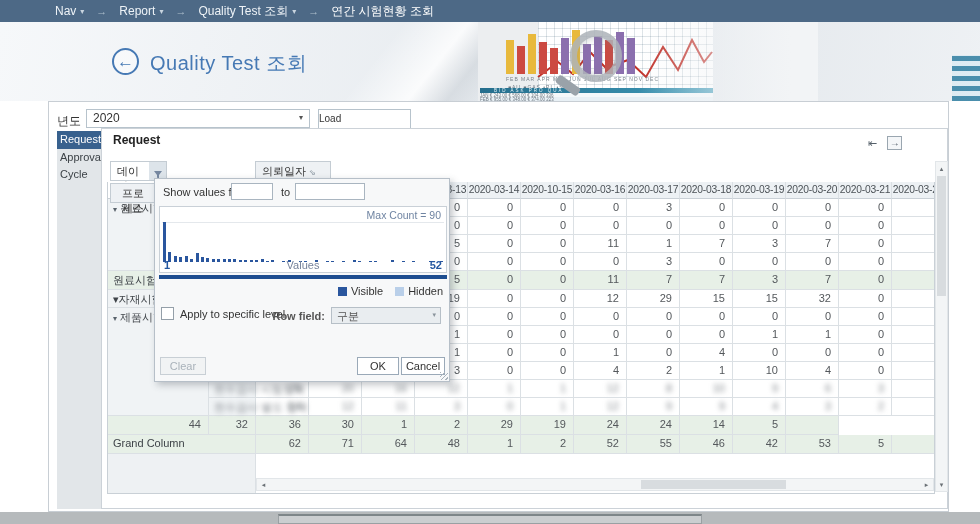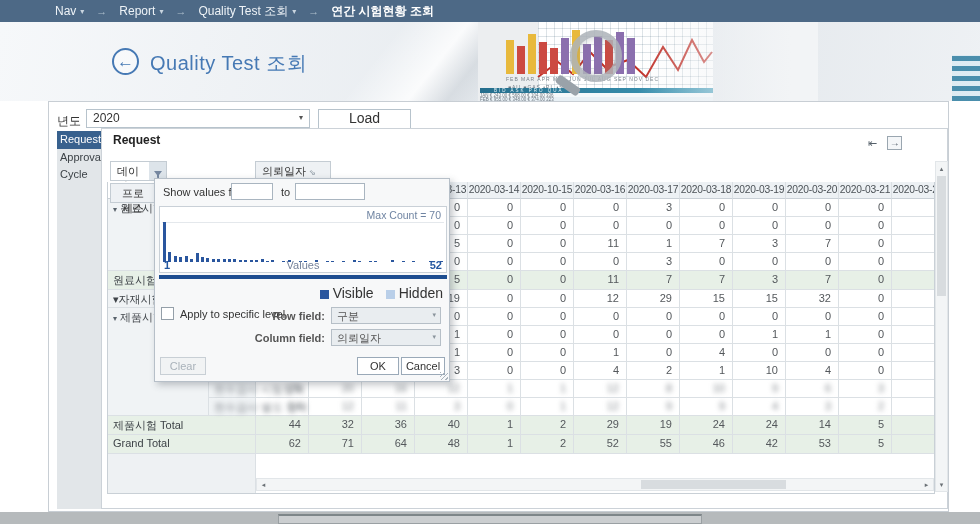--- a/index.html
+++ b/index.html
@@ -5,21 +5,21 @@
   html,body{margin:0;padding:0;background:#fff;}
   *{box-sizing:border-box;font-family:"Liberation Sans",sans-serif;}
   .screen{position:relative;width:980px;height:524px;overflow:hidden;background:#fff;}
 
   
   .navbar{position:absolute;left:0;top:0;width:980px;height:22px;background:#4d6986;
     display:flex;align-items:center;padding-left:55px;color:#eef3f7;font-size:12px;}
   .navbar .nav-item{display:flex;align-items:center;gap:4px;cursor:pointer;white-space:nowrap;}
   .navbar .caret{font-size:8px;color:#c9d5e0;}
   .navbar .sep{margin:0 12px;color:#aebfcd;font-size:11px;}
-  .navbar .current{color:#fff;font-weight:bold;}
+  .navbar .current{color:#fff;}
 
   
   .banner{position:absolute;left:0;top:22px;width:980px;height:79px;
     background:linear-gradient(100deg,#f6f8fa 0%,#e9edf1 45%,#dfe4e9 60%,#eef1f4 100%);overflow:hidden;}
   .banner .streak{position:absolute;left:300px;top:-20px;width:260px;height:140px;background:linear-gradient(115deg,rgba(255,255,255,0) 30%,rgba(255,255,255,.8) 50%,rgba(200,206,212,.5) 62%,rgba(255,255,255,0) 75%);transform:skewX(-18deg);}
   .back-btn{position:absolute;left:112px;top:26px;width:27px;height:27px;border:2px solid #4679b4;border-radius:50%;
     color:#4679b4;font-size:17px;line-height:23px;text-align:center;cursor:pointer;background:rgba(255,255,255,.4);}
   .banner-title{position:absolute;left:150px;top:28px;font-size:20px;color:#4679b4;letter-spacing:.5px;}
   .collage{position:absolute;left:478px;top:0;width:502px;height:79px;}
   .photo{position:absolute;left:0;top:0;width:235px;height:79px;background:#eceef0;overflow:hidden;}
@@ -38,21 +38,21 @@
   .fade{position:absolute;left:160px;top:0;width:180px;height:79px;background:linear-gradient(90deg,rgba(242,244,246,0),#f2f4f6 85%);}
   .snippet{position:absolute;left:474px;top:33px;width:28px;height:46px;background:repeating-linear-gradient(0deg,#2e7da0 0 5px,#dceaf2 5px 10px);opacity:.85;}
 
   
   .card{position:absolute;left:48px;top:101px;width:901px;height:411px;background:#fff;border:1px solid #c8ced4;}
   .yr-label{position:absolute;left:57px;top:113px;font-size:12px;color:#333;}
   .yr-select{position:absolute;left:86px;top:109px;width:224px;height:19px;border:1px solid #b7c3cc;background:#fff;
      font-size:12px;color:#333;padding:1px 6px;cursor:pointer;}
   .yr-select .sc{position:absolute;right:6px;top:3px;font-size:8px;color:#555;}
   .load-btn{position:absolute;left:318px;top:109px;width:93px;height:34px;border:1px solid #b7c3cc;background:#fff;
-     font-size:14px;color:#333;text-align:center;line-height:17px;cursor:pointer;}
+     font-size:10px;color:#333;text-align:left;line-height:17px;cursor:pointer;}
 
   .tabcol{position:absolute;left:57px;top:131px;width:44px;height:378px;background:#e2e6e9;}
   .tab{height:17px;font-size:11px;color:#3c4247;padding:2px 0 0 3px;cursor:pointer;}
   .tab.active{background:#38618e;color:#fff;height:18px;}
 
   .panel{position:absolute;left:101px;top:128px;width:847px;height:381px;background:#fff;border:1px solid #ccd2d8;}
   .panel-title{position:absolute;left:113px;top:133px;font-size:12px;font-weight:bold;color:#222;}
   .pg-icons{position:absolute;left:868px;top:136px;display:flex;gap:10px;align-items:center;}
   .pgi{font-size:11px;color:#55606a;cursor:pointer;}
   .pgi.boxed{border:1px solid #9aa6b0;width:15px;height:14px;line-height:12px;text-align:center;font-size:10px;background:#f4f6f8;}
@@ -106,21 +106,21 @@
   .dlg .in2{left:140px;width:70px;}
   .hist{position:absolute;left:4px;top:27px;width:288px;height:67px;background:#fff;border:1px solid #c9d0d7;}
   .hist .maxc{position:absolute;right:5px;top:2px;font-size:10.5px;color:#6f84a2;}
   .hist .chart{position:absolute;left:2px;top:15px;right:2px;height:40px;border-top:1px solid #e4e8ec;display:flex;align-items:flex-end;justify-content:space-between;padding:0 1px;}
   .hist .bar{width:3px;background:#2a569e;}
   .hist .ax{position:absolute;left:4px;right:4px;bottom:1px;height:12px;}
   .hist .ax .mn{position:absolute;left:0;color:#2457a0;font-weight:bold;font-size:11px;}
   .hist .ax .ttl{position:absolute;left:0;right:0;text-align:center;color:#76839b;font-size:11px;}
   .hist .ax .mx{position:absolute;right:0;color:#2457a0;font-weight:bold;font-size:11px;}
   .selbar{position:absolute;left:4px;top:96px;width:288px;height:4px;background:#1d4d90;}
-  .legend{position:absolute;right:6px;top:106px;display:flex;gap:12px;align-items:center;font-size:14px;color:#333;}
+  .legend{position:absolute;right:6px;top:106px;display:flex;gap:12px;align-items:center;font-size:11px;color:#333;}
   .sq{display:inline-block;width:9px;height:9px;margin-right:4px;vertical-align:-1px;}
   .chkrow{position:absolute;left:6px;top:128px;display:flex;align-items:center;gap:6px;}
   .chk{width:13px;height:13px;border:1px solid #949fa9;background:#fff;cursor:pointer;}
   .frow{position:absolute;right:8px;display:flex;align-items:center;gap:6px;}
   .frow .flbl{color:#555;font-weight:bold;}
   .dd{width:110px;height:17px;background:#e9edf0;border:1px solid #b6bfc7;color:#555;padding:1px 5px;position:relative;cursor:pointer;}
   .dd .dc{position:absolute;right:4px;top:3px;font-size:7px;color:#8a949c;}
   .dbtn{position:absolute;bottom:6px;height:18px;border:1px solid #9aa9b8;background:#fff;color:#333;font-size:11px;text-align:center;padding-top:2px;cursor:pointer;}
   .dbtn.clear{left:5px;width:46px;background:#f1f3f4;border-color:#c8cfd5;color:#a9b2ba;}
   .dbtn.ok{right:50px;width:42px;}
@@ -443,37 +443,36 @@
         <div class="c v red"><span>1</span></div>
         <div class="c v red"><span>12</span></div>
         <div class="c v red"><span>9</span></div>
         <div class="c v red"><span>9</span></div>
         <div class="c v red"><span>4</span></div>
         <div class="c v red"><span>3</span></div>
         <div class="c v red"><span>2</span></div>
         <div class="c v red"><span></span></div>
       </div>
       <div class="gr t">
-        <div class="c lm">제품시험 Total</div>
         <div class="c v"><span>44</span></div>
         <div class="c v"><span>32</span></div>
         <div class="c v"><span>36</span></div>
-        <div class="c v"><span>40</span></div>
+        <div class="c v"><span>30</span></div>
         <div class="c v"><span>1</span></div>
         <div class="c v"><span>2</span></div>
         <div class="c v"><span>29</span></div>
         <div class="c v"><span>19</span></div>
         <div class="c v"><span>24</span></div>
         <div class="c v"><span>24</span></div>
         <div class="c v"><span>14</span></div>
         <div class="c v"><span>5</span></div>
         <div class="c v"><span></span></div>
       </div>
       <div class="gr t">
-        <div class="c lm">Grand Total</div>
+        <div class="c lm">Grand Column</div>
         <div class="c v"><span>62</span></div>
         <div class="c v"><span>71</span></div>
         <div class="c v"><span>64</span></div>
         <div class="c v"><span>48</span></div>
         <div class="c v"><span>1</span></div>
         <div class="c v"><span>2</span></div>
         <div class="c v"><span>52</span></div>
         <div class="c v"><span>55</span></div>
         <div class="c v"><span>46</span></div>
         <div class="c v"><span>42</span></div>
@@ -498,21 +497,21 @@
     <div class="arr d">▾</div>
   </div>
 
   <div class="dlg">
     <span class="rng">Show values from</span>
     <input class="in1" value="" style="">
     <span class="tol">to</span>
     <input class="in2" value="" style="">
 
     <div class="hist">
-      <div class="maxc">Max Count = 70</div>
+      <div class="maxc">Max Count = 90</div>
       <div class="chart" id="hist-bars">
           <div class="bar" style="height:40px"></div>
           <div class="bar" style="height:10px"></div>
           <div class="bar" style="height:6px"></div>
           <div class="bar" style="height:5px"></div>
           <div class="bar" style="height:6px"></div>
           <div class="bar" style="height:3px"></div>
           <div class="bar" style="height:9px"></div>
           <div class="bar" style="height:5px"></div>
           <div class="bar" style="height:4px"></div>
@@ -574,24 +573,20 @@
     </div>
 
     <div class="chkrow">
       <div class="chk"></div>
       <span>Apply to specific level</span>
     </div>
     <div class="frow" style="top:128px;">
       <span class="flbl">Row field:</span>
       <div class="dd"><span>구분</span><span class="dc">▾</span></div>
     </div>
-    <div class="frow" style="top:150px;">
-      <span class="flbl">Column field:</span>
-      <div class="dd"><span>의뢰일자</span><span class="dc">▾</span></div>
-    </div>
 
     <div class="dbtn clear">Clear</div>
     <div class="dbtn ok">OK</div>
     <div class="dbtn cancel">Cancel</div>
     <div class="grip"></div>
   </div>
 
   <div class="bband"></div>
   <div class="bwin"></div>
 

